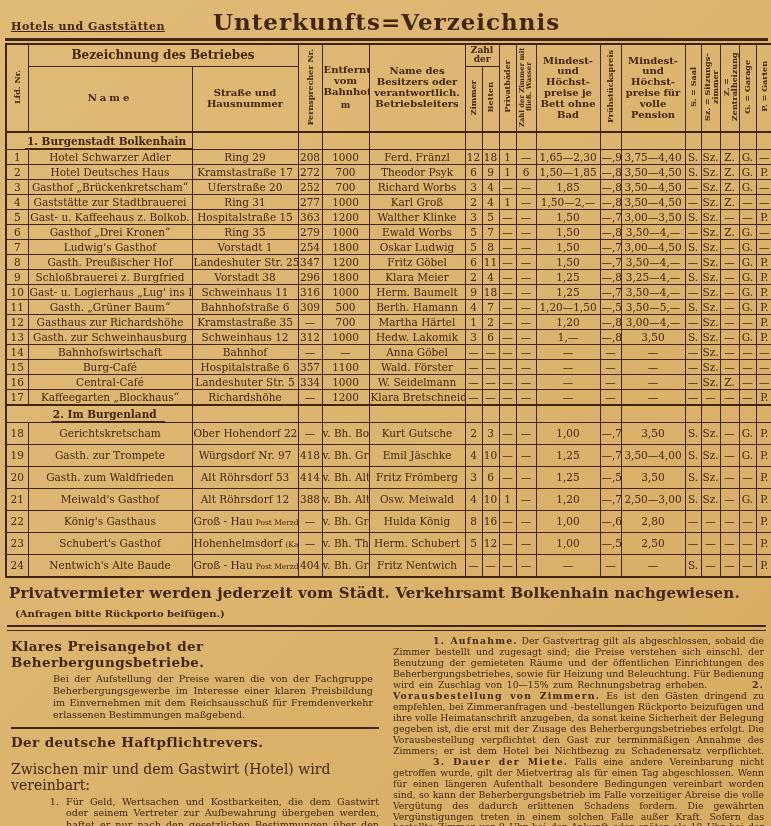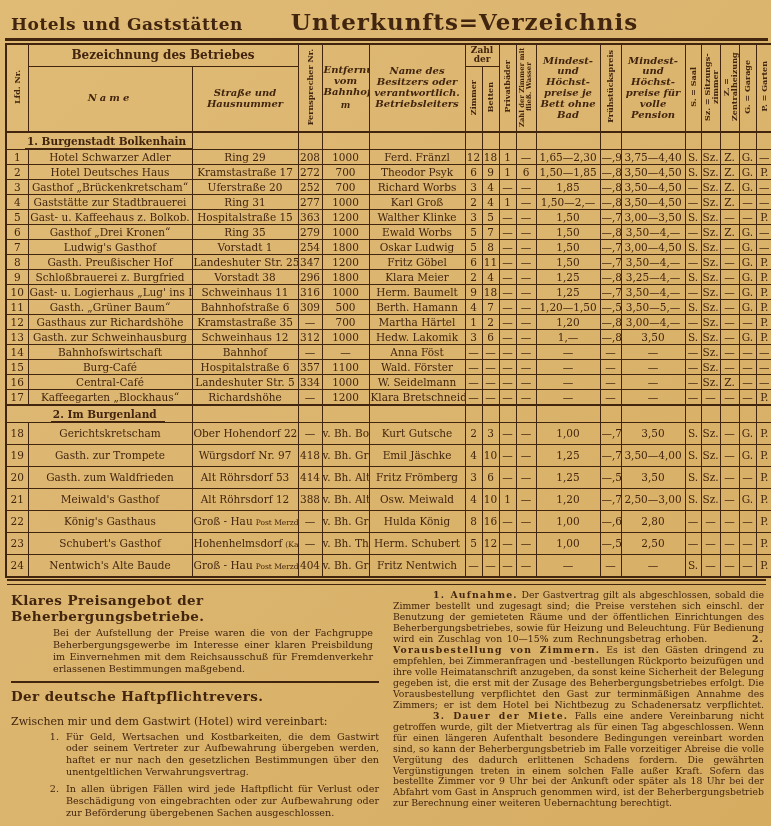--- a/index.html
+++ b/index.html
@@ -11,39 +11,39 @@
   body{
     width:771px;height:826px;overflow:hidden;
     background:linear-gradient(135deg,#e0bb76 0%,#dcb670 40%,#d6ac61 100%);
     color:var(--ink);
     font-family:"DejaVu Serif", serif;
   }
   .page{padding:4px 3px 0 5px;}
 
   
   .masthead{display:flex;align-items:baseline;padding:4px 0 2px 6px;}
-  .title-left{font-size:17px;font-weight:bold;letter-spacing:.5px;}
+  .title-left{font-size:11px;font-weight:bold;letter-spacing:.5px;text-decoration:underline;}
   .title-right{font-size:23px;font-weight:bold;letter-spacing:1px;margin-left:48px;}
   .title-rule{border-top:3px solid var(--ink);margin:1px 0 0 0;}
 
   
   table.dtable{
     border-collapse:collapse;table-layout:fixed;
     width:763px;margin:2px auto 0 auto;
     border:2px solid var(--ink);
   }
   .dtable th,.dtable td{
     border:1px solid var(--ink);
     padding:0 1px;overflow:hidden;vertical-align:middle;
   }
   .dtable thead{border-bottom:2px solid var(--ink);}
   .dtable thead th{font-weight:bold;text-align:center;font-size:10px;line-height:1.08;}
   .hrow1 .group{height:20px;font-size:12px;margin-top:32px;}
   .hrow1 .small-group{font-size:9px;line-height:1;}
-  .vcell{font-size:9.5px;font-style:italic;}
+  .vcell{font-size:9.5px;}
   .name-h{font-size:12px;letter-spacing:3px;}
   .unit{font-size:9px;margin-top:4px;}
   .rot{
     writing-mode:vertical-rl;transform:rotate(180deg);
     display:inline-block;max-height:80px;
     font-size:8px;line-height:1.05;font-weight:bold;white-space:normal;
   }
   .hrow2 .rot{max-height:56px;}
   .rot-xs{font-size:6.8px;}
   .hrow1 th[rowspan]{height:86px;}
@@ -70,21 +70,21 @@
   .double-rule{height:3px;border-top:2px solid var(--ink);border-bottom:1px solid var(--ink);margin:1px 2px 5px 2px;}
 
   
   .bottom{display:flex;gap:14px;padding:0 4px 0 6px;}
   .bcol-left{width:368px;flex:none;}
   .bcol-right{flex:1;}
   .bcol-left h3,.bcol-right h3{margin:2px 0 3px 0;font-size:13.5px;letter-spacing:.4px;}
   .bcol-right h3{text-align:center;}
   .indent-para{margin:2px 6px 6px 42px;text-align:justify;font-size:9.6px;line-height:1.24;}
   .hrule{border-top:2px solid var(--ink);margin:4px 0 5px 0;}
-  .intro-line{margin:11px 0 3px 0;font-size:11px;}
+  .intro-line{margin:11px 0 3px 0;font-size:14px;}
   .law-list{margin:0 0 0 28px;}
   .law-item{display:flex;margin-bottom:5px;font-size:9.6px;line-height:1.24;}
   .law-num{flex:none;width:20px;text-align:right;padding-right:7px;}
   .law-text{text-align:justify;}
   .flow{margin:0;text-align:justify;font-size:9.3px;line-height:1.18;}
   .seg-head{font-weight:bold;letter-spacing:1.2px;margin-left:40px;}
 </style>
 </head>
 <body>
 
@@ -425,21 +425,21 @@
           <td class="c15">—</td>
           <td class="c16">G.</td>
           <td class="c17">P.</td>
         </tr>
         <tr class="r1">
           <td class="c0">14</td>
           <td class="c1">Bahnhofswirtschaft</td>
           <td class="c2">Bahnhof</td>
           <td class="c3">—</td>
           <td class="c4">—</td>
-          <td class="c5">Anna Föst</td>
+          <td class="c5">Anna Göbel</td>
           <td class="c6">—</td>
           <td class="c7">—</td>
           <td class="c8">—</td>
           <td class="c9">—</td>
           <td class="c10">—</td>
           <td class="c11">—</td>
           <td class="c12">—</td>
           <td class="c13">—</td>
           <td class="c14">Sz.</td>
           <td class="c15">—</td>
@@ -661,20 +661,24 @@
           <td class="c12">—</td>
           <td class="c13">S.</td>
           <td class="c14">—</td>
           <td class="c15">—</td>
           <td class="c16">—</td>
           <td class="c17">P.</td>
         </tr>
       </tbody>
   </table>
 
+  <div class="notice">
+    <span class="notice-main">Privatvermieter werden jederzeit vom Städt. Verkehrsamt Bolkenhain nachgewiesen.</span>
+    <span class="notice-small">(Anfragen bitte Rückporto beifügen.)</span>
+  </div>
   <div class="double-rule"></div>
 
   <div class="bottom">
 
     <div class="bcol-left">
       <h3>Klares Preisangebot der Beherbergungsbetriebe.</h3>
       <p class="indent-para">Bei der Aufstellung der Preise waren die von der Fachgruppe Beherbergungsgewerbe im Interesse einer klaren Preisbildung im Einvernehmen mit dem Reichsausschuß für Fremdenverkehr erlassenen Bestimmungen maßgebend.</p>
       <div class="hrule"></div>
       <h3>Der deutsche Haftpflichtrevers.</h3>
       <p class="intro-line">Zwischen mir und dem Gastwirt (Hotel) wird vereinbart:</p>

